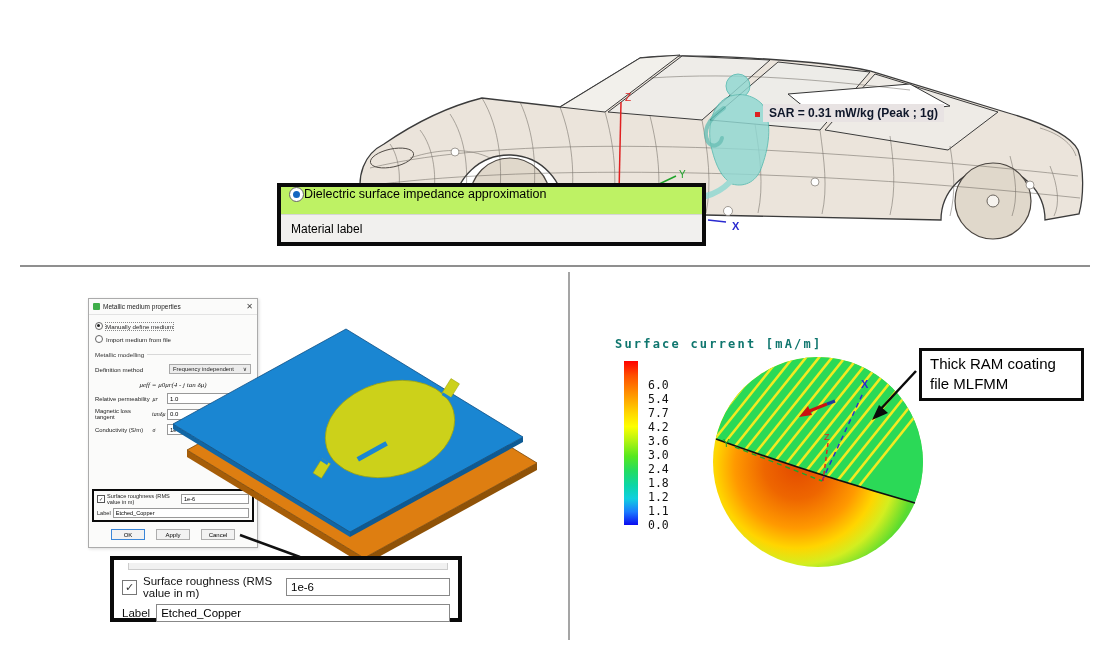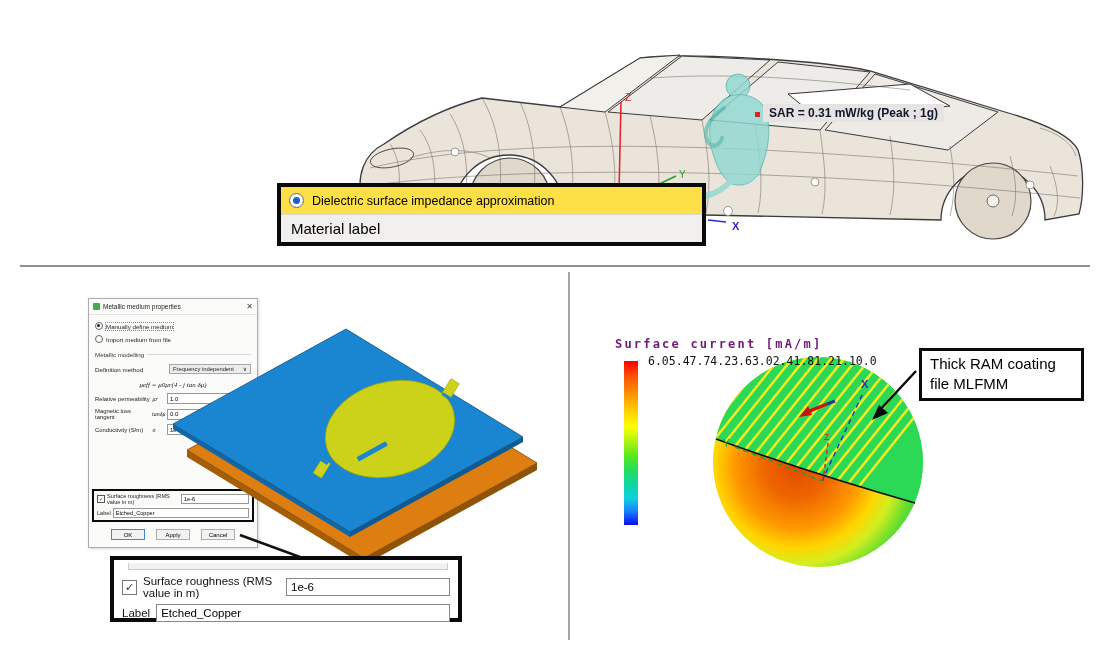--- a/index.html
+++ b/index.html
@@ -14,25 +14,25 @@
   
   #car-svg{position:absolute;left:350px;top:8px;z-index:0;}
   .sar-label{position:absolute;background:#e8e3e3;color:#0f172a;font-size:12px;font-weight:700;
              padding:2px 6px;white-space:nowrap;z-index:5;}
   .sar-label::before{content:"";position:absolute;left:-8px;top:8px;width:5px;height:5px;background:#d22;}
   .sar1{left:763px;top:104px;}
   .sar2{left:765px;top:135px;}
 
   .dielectric-dialog{position:absolute;left:277px;top:183px;width:429px;height:63px;
      box-sizing:border-box;border:4px solid #0a0a0a;background:#f1f0ee;z-index:5;}
-  .dd-row1{height:27px;display:flex;align-items:center;gap:8px;padding-left:8px;
-     background:#fde047;border-bottom:1px solid #d6d6d6;}
+  .dd-row1{height:27px;display:flex;padding-left:8px;
+     background:#bef264;border-bottom:1px solid #d6d6d6;}
   .dd-row1 span{font-size:12.5px;color:#000;}
   .dd-row2{height:27px;display:flex;align-items:center;padding-left:10px;}
-  .dd-row2 .dd-label{font-size:15px;color:#000;flex:1;}
+  .dd-row2 .dd-label{font-size:12px;color:#000;flex:1;}
   .dd-input{width:212px;height:19px;border:1px solid #777;background:#fff;font-size:12px;
      font-family:"Liberation Sans",sans-serif;padding:0 4px;margin-right:7px;}
   .radio{width:13px;height:13px;border:1px solid #666;border-radius:50%;background:#fff;
      position:relative;flex:0 0 auto;}
   .radio.sel::after{content:"";position:absolute;left:3px;top:3px;width:7px;height:7px;
      border-radius:50%;background:#1566c0;}
 
   
   .metallic-dialog{position:absolute;left:88px;top:298px;width:170px;height:250px;box-sizing:border-box;
      background:#fbfbfa;border:1px solid #ababab;box-shadow:1px 1px 3px rgba(0,0,0,.15);z-index:2;}
@@ -89,25 +89,25 @@
   .co-check{width:13px;height:13px;border:1.5px solid #777;background:#fff;font-size:11px;line-height:13px;
      text-align:center;color:#333;flex:0 0 auto;}
   .co-row span.co-txt{font-size:11.5px;color:#111;}
   .co-input1{margin-left:auto;width:170px;height:16px;border:1px solid #888;font-size:11.5px;padding:0 4px;
      font-family:"Liberation Sans",sans-serif;}
   .co-input2{flex:1;height:16px;border:1px solid #888;font-size:11.5px;padding:0 4px;
      font-family:"Liberation Sans",sans-serif;}
 
   
   .legend-title{position:absolute;left:615px;top:337px;font-family:"DejaVu Sans Mono",monospace;
-     font-size:12px;font-weight:700;letter-spacing:2.2px;color:#701a75;z-index:2;white-space:nowrap;}
+     font-size:12px;font-weight:700;letter-spacing:2.2px;color:#0f766e;z-index:2;white-space:nowrap;}
   .legend-bar{position:absolute;left:624px;top:361px;width:14px;height:164px;z-index:2;
      background:linear-gradient(to bottom,#f00 0%,#ff5000 9%,#ff9800 21%,#ffd800 32%,#fdff00 40%,
        #b8f410 48%,#57e81e 58%,#23dc61 67%,#0bd6a8 76%,#10cfe0 84%,#1a7bff 92%,#0b0bf0 100%);}
-  .legend-ticks{position:absolute;left:648px;top:354px;height:178px;display:flex;flex-direction:row;
+  .legend-ticks{position:absolute;left:648px;top:354px;height:178px;display:flex;flex-direction:column;
      justify-content:flex-end;z-index:2;font-family:"DejaVu Sans Mono",monospace;font-size:11.5px;color:#111;}
   #sphere-svg{position:absolute;left:695px;top:345px;z-index:1;}
   .ram-box{position:absolute;left:919px;top:348px;width:165px;box-sizing:border-box;border:3px solid #0a0a0a;
      background:#fff;padding:3px 8px;font-size:15px;color:#000;line-height:1.35;z-index:4;}
 
   #overlay-svg{position:absolute;left:0;top:0;z-index:8;pointer-events:none;}
 </style>
 </head>
 <body>
 

